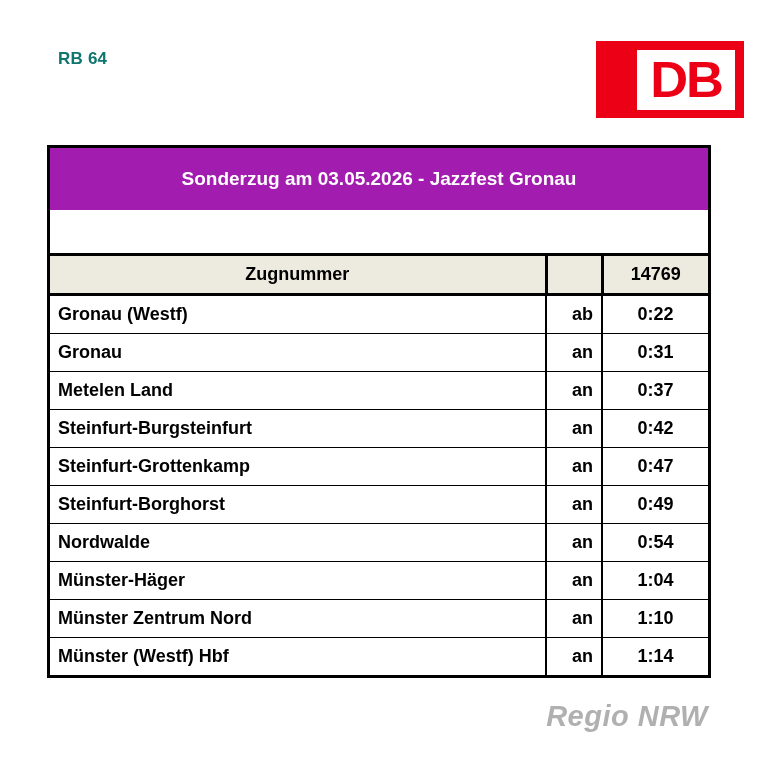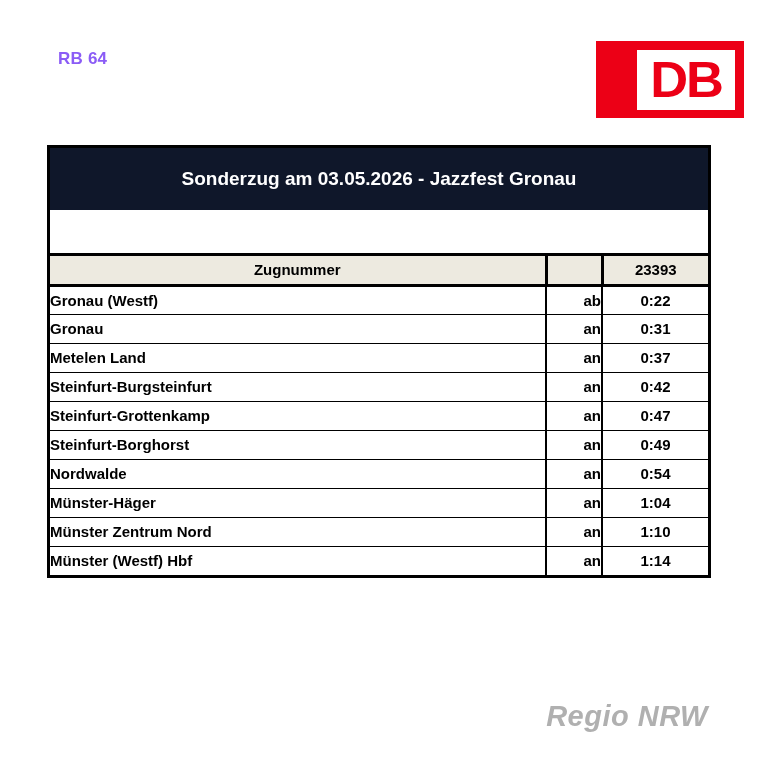--- a/index.html
+++ b/index.html
@@ -14,21 +14,21 @@
     position: relative;
     overflow: hidden;
   }
 
   .line-label {
     position: absolute;
     left: 58px;
     top: 49px;
     font-size: 17px;
     font-weight: bold;
-    color: #8b5cf6;
+    color: #0f766e;
     letter-spacing: 0.2px;
   }
 
   
   .db-logo {
     position: absolute;
     left: 596px;
     top: 41px;
     width: 116px;
     height: 77px;
@@ -61,21 +61,21 @@
     position: absolute;
     left: 47px;
     top: 145px;
     width: 664px;
     border: 3px solid #000000;
     box-sizing: border-box;
     background: #ffffff;
   }
 
   .title-bar {
-    background: #0f172a;
+    background: #a21caf;
     color: #ffffff;
     font-size: 19px;
     font-weight: bold;
     text-align: center;
     padding: 19px 6px 19px 6px;
     box-sizing: border-box;
     line-height: 24px;
   }
 
   .blank-bar {
@@ -88,24 +88,24 @@
     width: 100%;
     border-collapse: collapse;
     table-layout: fixed;
   }
   table.timetable col.c-station { width: 496px; }
   table.timetable col.c-type { width: 56px; }
   table.timetable col.c-time { width: 106px; }
 
   table.timetable th,
   table.timetable td {
-    font-size: 15px;
+    font-size: 18px;
     font-weight: bold;
     color: #000000;
-    padding: 0;
+    padding: 8px;
     height: 29px;
     box-sizing: border-box;
     vertical-align: middle;
   }
 
   .hdr-row th {
     background: #edeae0;
     height: 57px;
     border-bottom: 3px solid #000000;
   }
@@ -172,21 +172,21 @@
   <table class="timetable">
     <colgroup>
       <col class="c-station">
       <col class="c-type">
       <col class="c-time">
     </colgroup>
     <thead>
       <tr class="hdr-row">
         <th class="hdr-station">Zugnummer</th>
         <th class="hdr-type"></th>
-        <th class="hdr-time">23393</th>
+        <th class="hdr-time">14769</th>
       </tr>
     </thead>
     <tbody>
       <tr>
         <td class="station">Gronau (Westf)</td>
         <td class="type">ab</td>
         <td class="time">0:22</td>
       </tr>
       <tr>
         <td class="station">Gronau</td>

